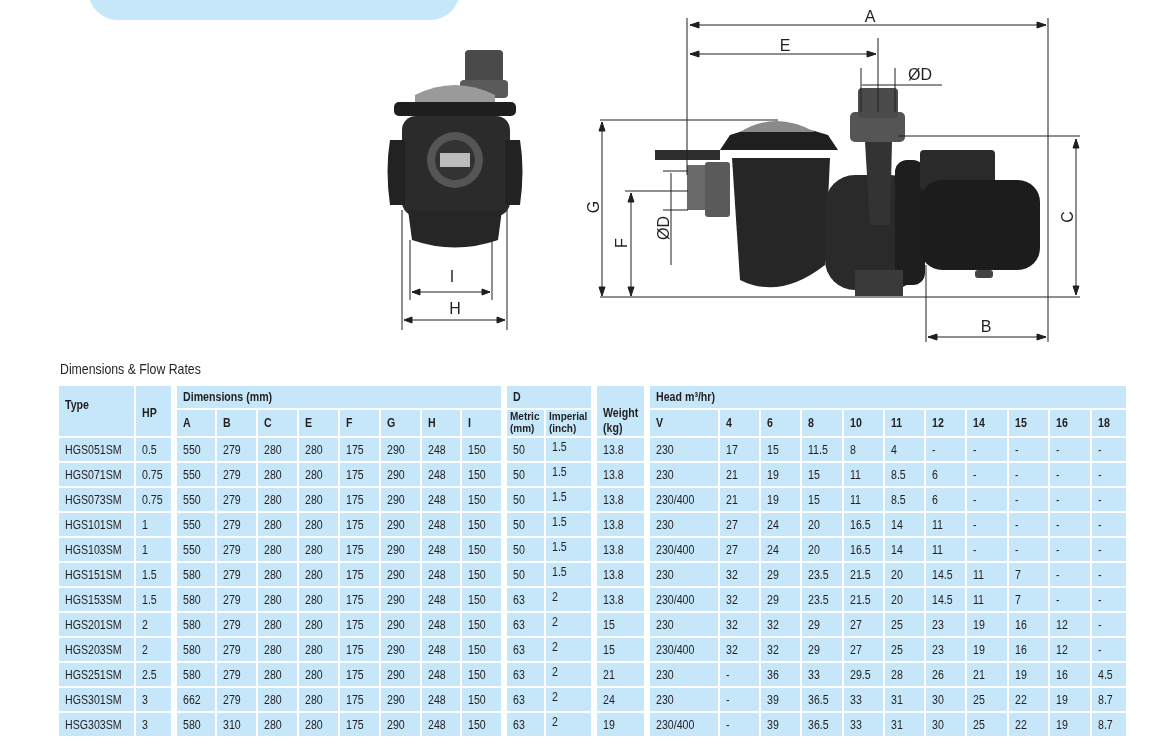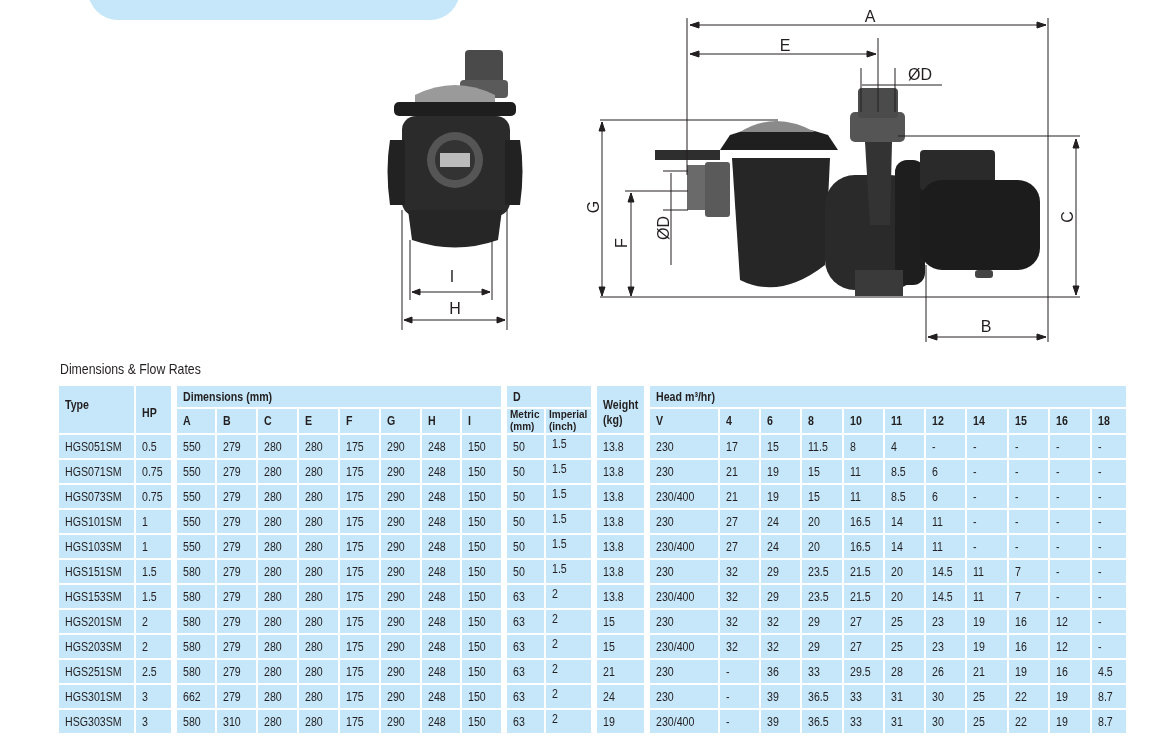--- a/index.html
+++ b/index.html
@@ -158,21 +158,21 @@
   </colgroup>
   <thead>
     <tr>
       <th rowspan="2" style="vertical-align:top;padding-top:12px;"><span class="cond">Type</span></th>
       <th rowspan="2" style="vertical-align:top;padding-top:20px;"><span class="cond">HP</span></th>
       <td class="gapcol" rowspan="2"></td>
       <th colspan="8" class="grp"><span class="cond">Dimensions (mm)</span></th>
       <td class="gapcol" rowspan="2"></td>
       <th colspan="2" class="grp"><span class="cond">D</span></th>
       <td class="gapcol" rowspan="2"></td>
-      <th rowspan="2" style="vertical-align:top;padding-top:12px;white-space:normal;line-height:15px;"><span class="cond">Weight (kg)</span></th>
+      <th rowspan="2" style="vertical-align:top;padding-top:20px;white-space:normal;line-height:15px;"><span class="cond">Weight (kg)</span></th>
       <td class="gapcol" rowspan="2"></td>
       <th colspan="11" class="grp"><span class="cond">Head m³/hr)</span></th>
     </tr>
     <tr style="height:26px;">
       <th><span class="cond">A</span></th>
       <th><span class="cond">B</span></th>
       <th><span class="cond">C</span></th>
       <th><span class="cond">E</span></th>
       <th><span class="cond">F</span></th>
       <th><span class="cond">G</span></th>

